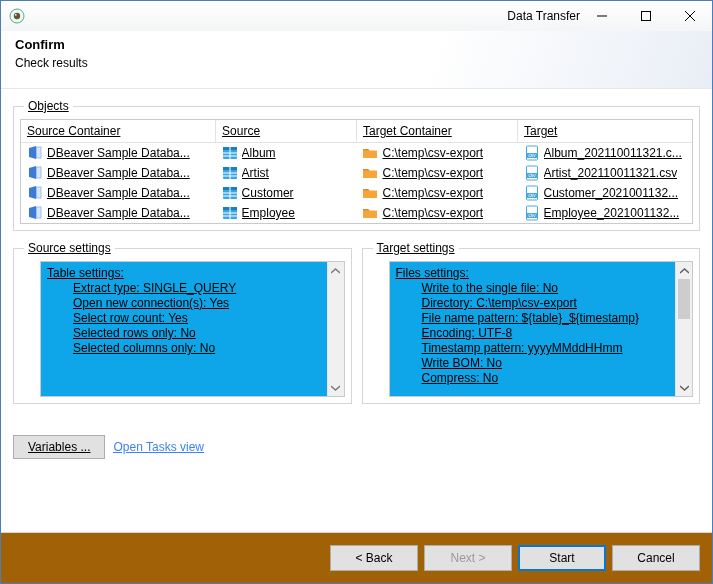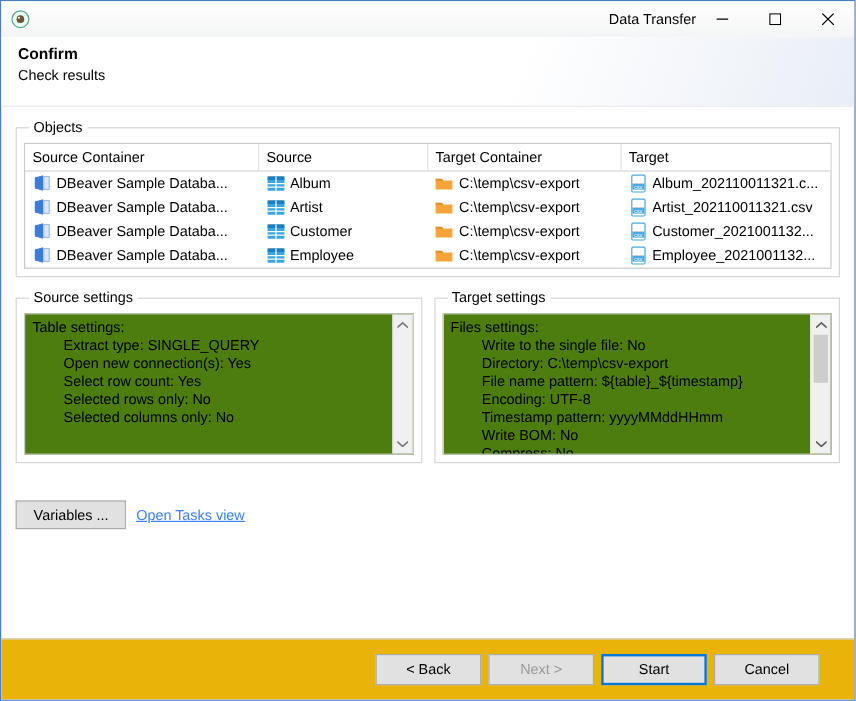--- a/index.html
+++ b/index.html
@@ -35,20 +35,21 @@
   }
   .header-gradient .h1 { font-weight: 700; font-size: 13px; }
   .header-gradient .sub { font-size: 12px; margin-top: 4px; }
   .content {
     flex: 1;
     padding: 10px 12px;
     display: flex;
     flex-direction: column;
     gap: 10px;
     overflow: hidden;
+    text-decoration: underline;
   }
   fieldset.group {
     border: 1px solid #d4d6d8;
     margin: 0;
     padding: 6px 6px 6px 6px;
     position: relative;
   }
   fieldset.group > legend {
     font-size: 12px;
     padding: 0 4px;
@@ -80,24 +81,25 @@
     text-overflow: ellipsis;
   }
   .cell { display: flex; align-items: center; gap: 4px; overflow: hidden; }
   .cell span.txt { overflow: hidden; text-overflow: ellipsis; white-space: nowrap; }
   .icon { width: 16px; height: 16px; flex-shrink: 0; display:flex; align-items:center; justify-content:center; }
   
   .settings-row { display: flex; gap: 10px; }
   .settings-row fieldset { flex: 1; min-width: 0; }
   .settings-box {
     border: 1px solid #c8cacc;
-    background: #4d7c0f;
-    height: 118px;
+    background: #0ea5e9;
+    height: 136px;
     position: relative;
     display: flex;
+    margin-left: 20px;
   }
   .settings-text {
     flex: 1;
     padding: 4px 6px;
     font-size: 12px;
     line-height: 1.25;
     overflow: hidden;
   }
   .settings-text .root { }
   .settings-text .leaf { padding-left: 26px; }
@@ -125,25 +127,25 @@
     padding: 4px 14px;
     min-width: 80px;
     background: #e1e1e1;
     border: 1px solid #adadad;
     border-radius: 0;
   }
   a.link { color: #3b82f6; text-decoration: underline; font-size: 12px; }
   
   .footer {
     border-top: 1px solid #d4d6d8;
-    padding: 12px 29px;
+    padding: 12px 12px;
     display: flex;
     justify-content: flex-end;
     gap: 6px;
-    background: #eab308;
+    background: #a16207;
     align-items: flex-end;
   }
   .footer button.btn { min-width: 88px; padding: 5px 10px; }
   .footer button.disabled { color: #9a9a9a; background:#e1e1e1; }
   .footer button.primary { border: 2px solid #0078d7; padding: 4px 9px; background:#e1e1e1; }
 </style>
 </head>
 <body>
 
 <div class="titlebar">

